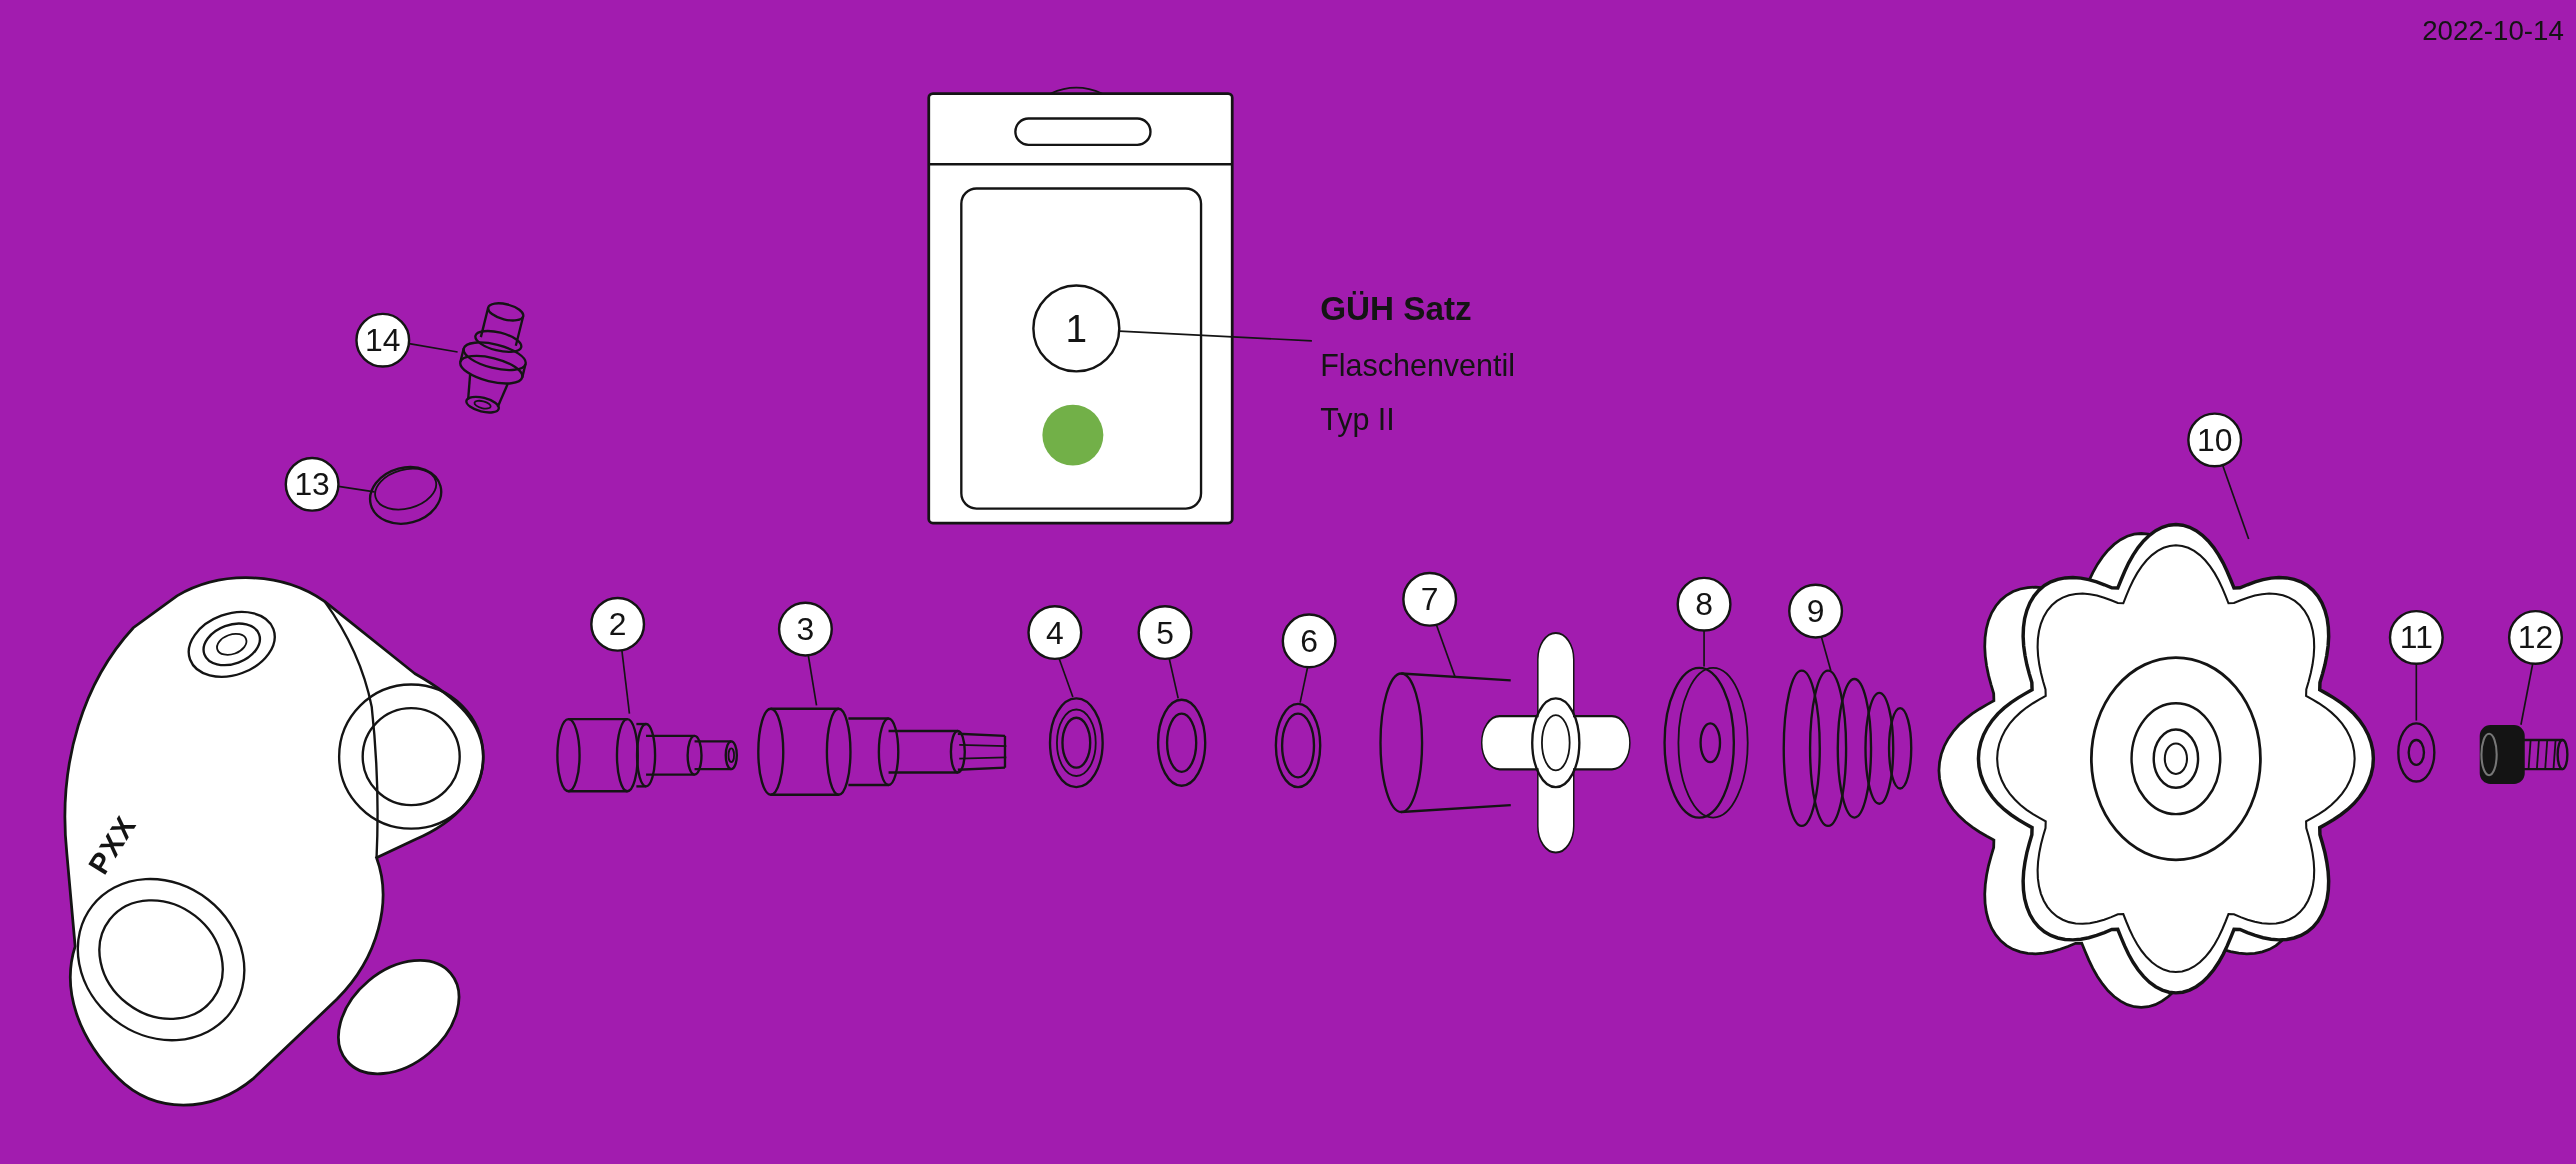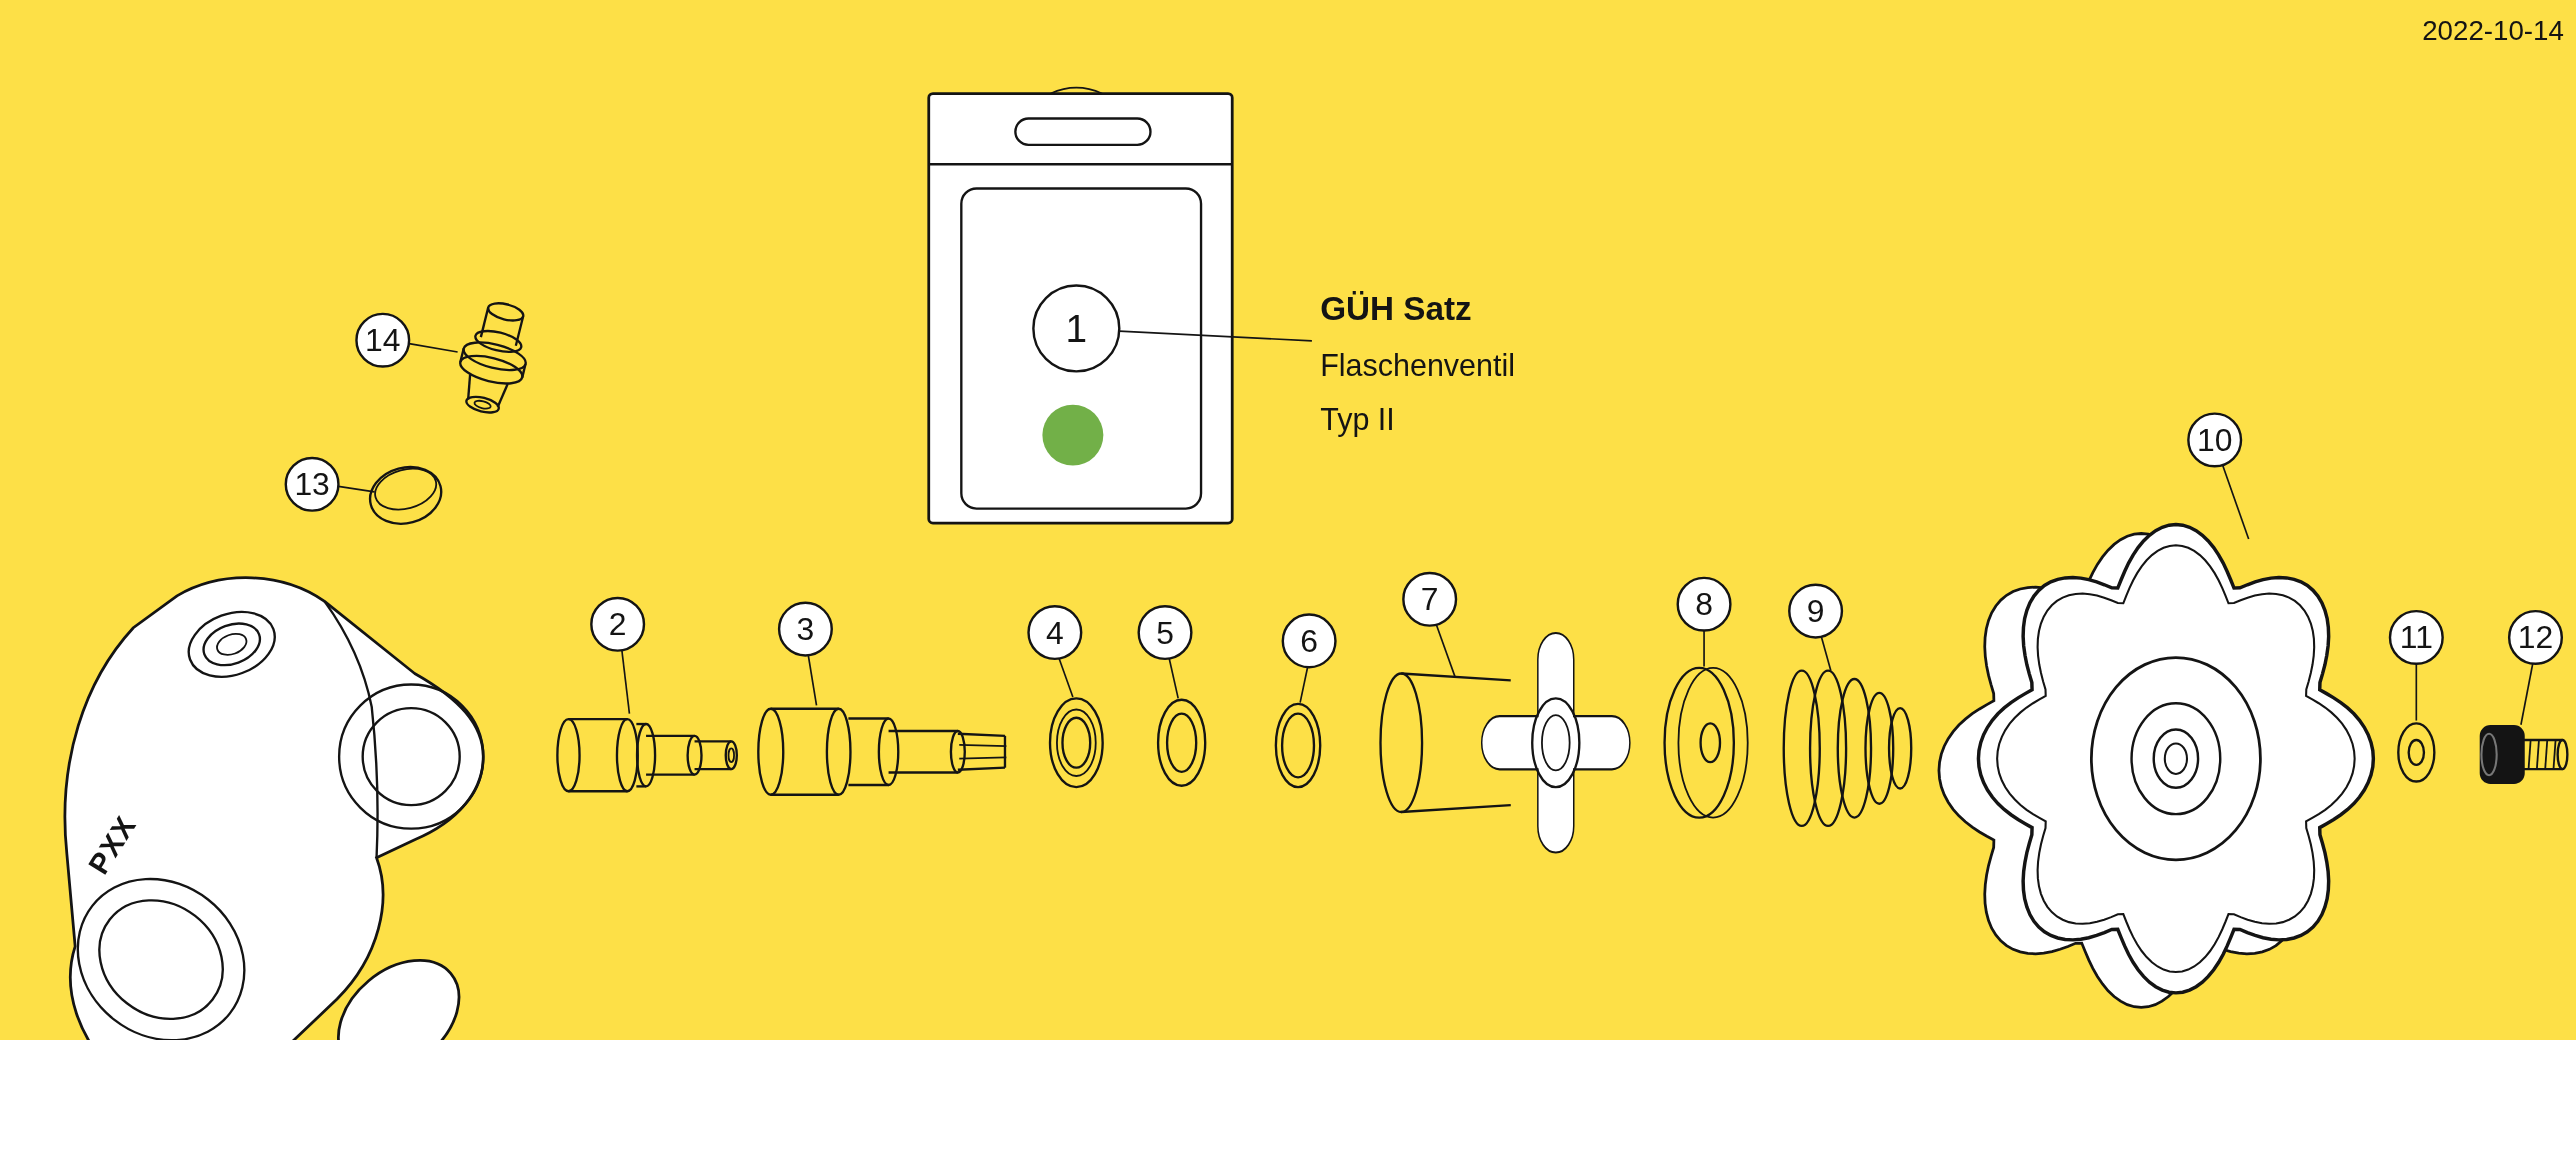--- a/index.html
+++ b/index.html
@@ -1,16 +1,16 @@
 <!DOCTYPE html>
 <html style="font-size:11px"><head>
 <meta charset="utf-8">
 <style>
   html,body{margin:0;padding:0;background:#ffffff;}
-  .page{position:relative;width:2576px;height:1040px;background:#fde047;overflow:hidden;}
+  .page{position:relative;width:2576px;height:1164px;background:#a21caf;overflow:hidden;}
   svg{display:block;}
   text{font-family:"Liberation Sans","DejaVu Sans",sans-serif;fill:#141414;}
   .outline{fill:#ffffff;stroke:#141414;stroke-width:4;}
   .detail{fill:none;stroke:#141414;stroke-width:3.4;}
   .thin{fill:none;stroke:#141414;stroke-width:2.6;}
   .leader{stroke:#141414;stroke-width:2.4;}
   .co-circle{fill:#ffffff;stroke:#141414;stroke-width:3.5;}
   .co-num{font-size:46px;text-anchor:middle;}
   .co-num-big{font-size:56px;text-anchor:middle;}
   .date-text{font-size:40px;text-anchor:end;}

